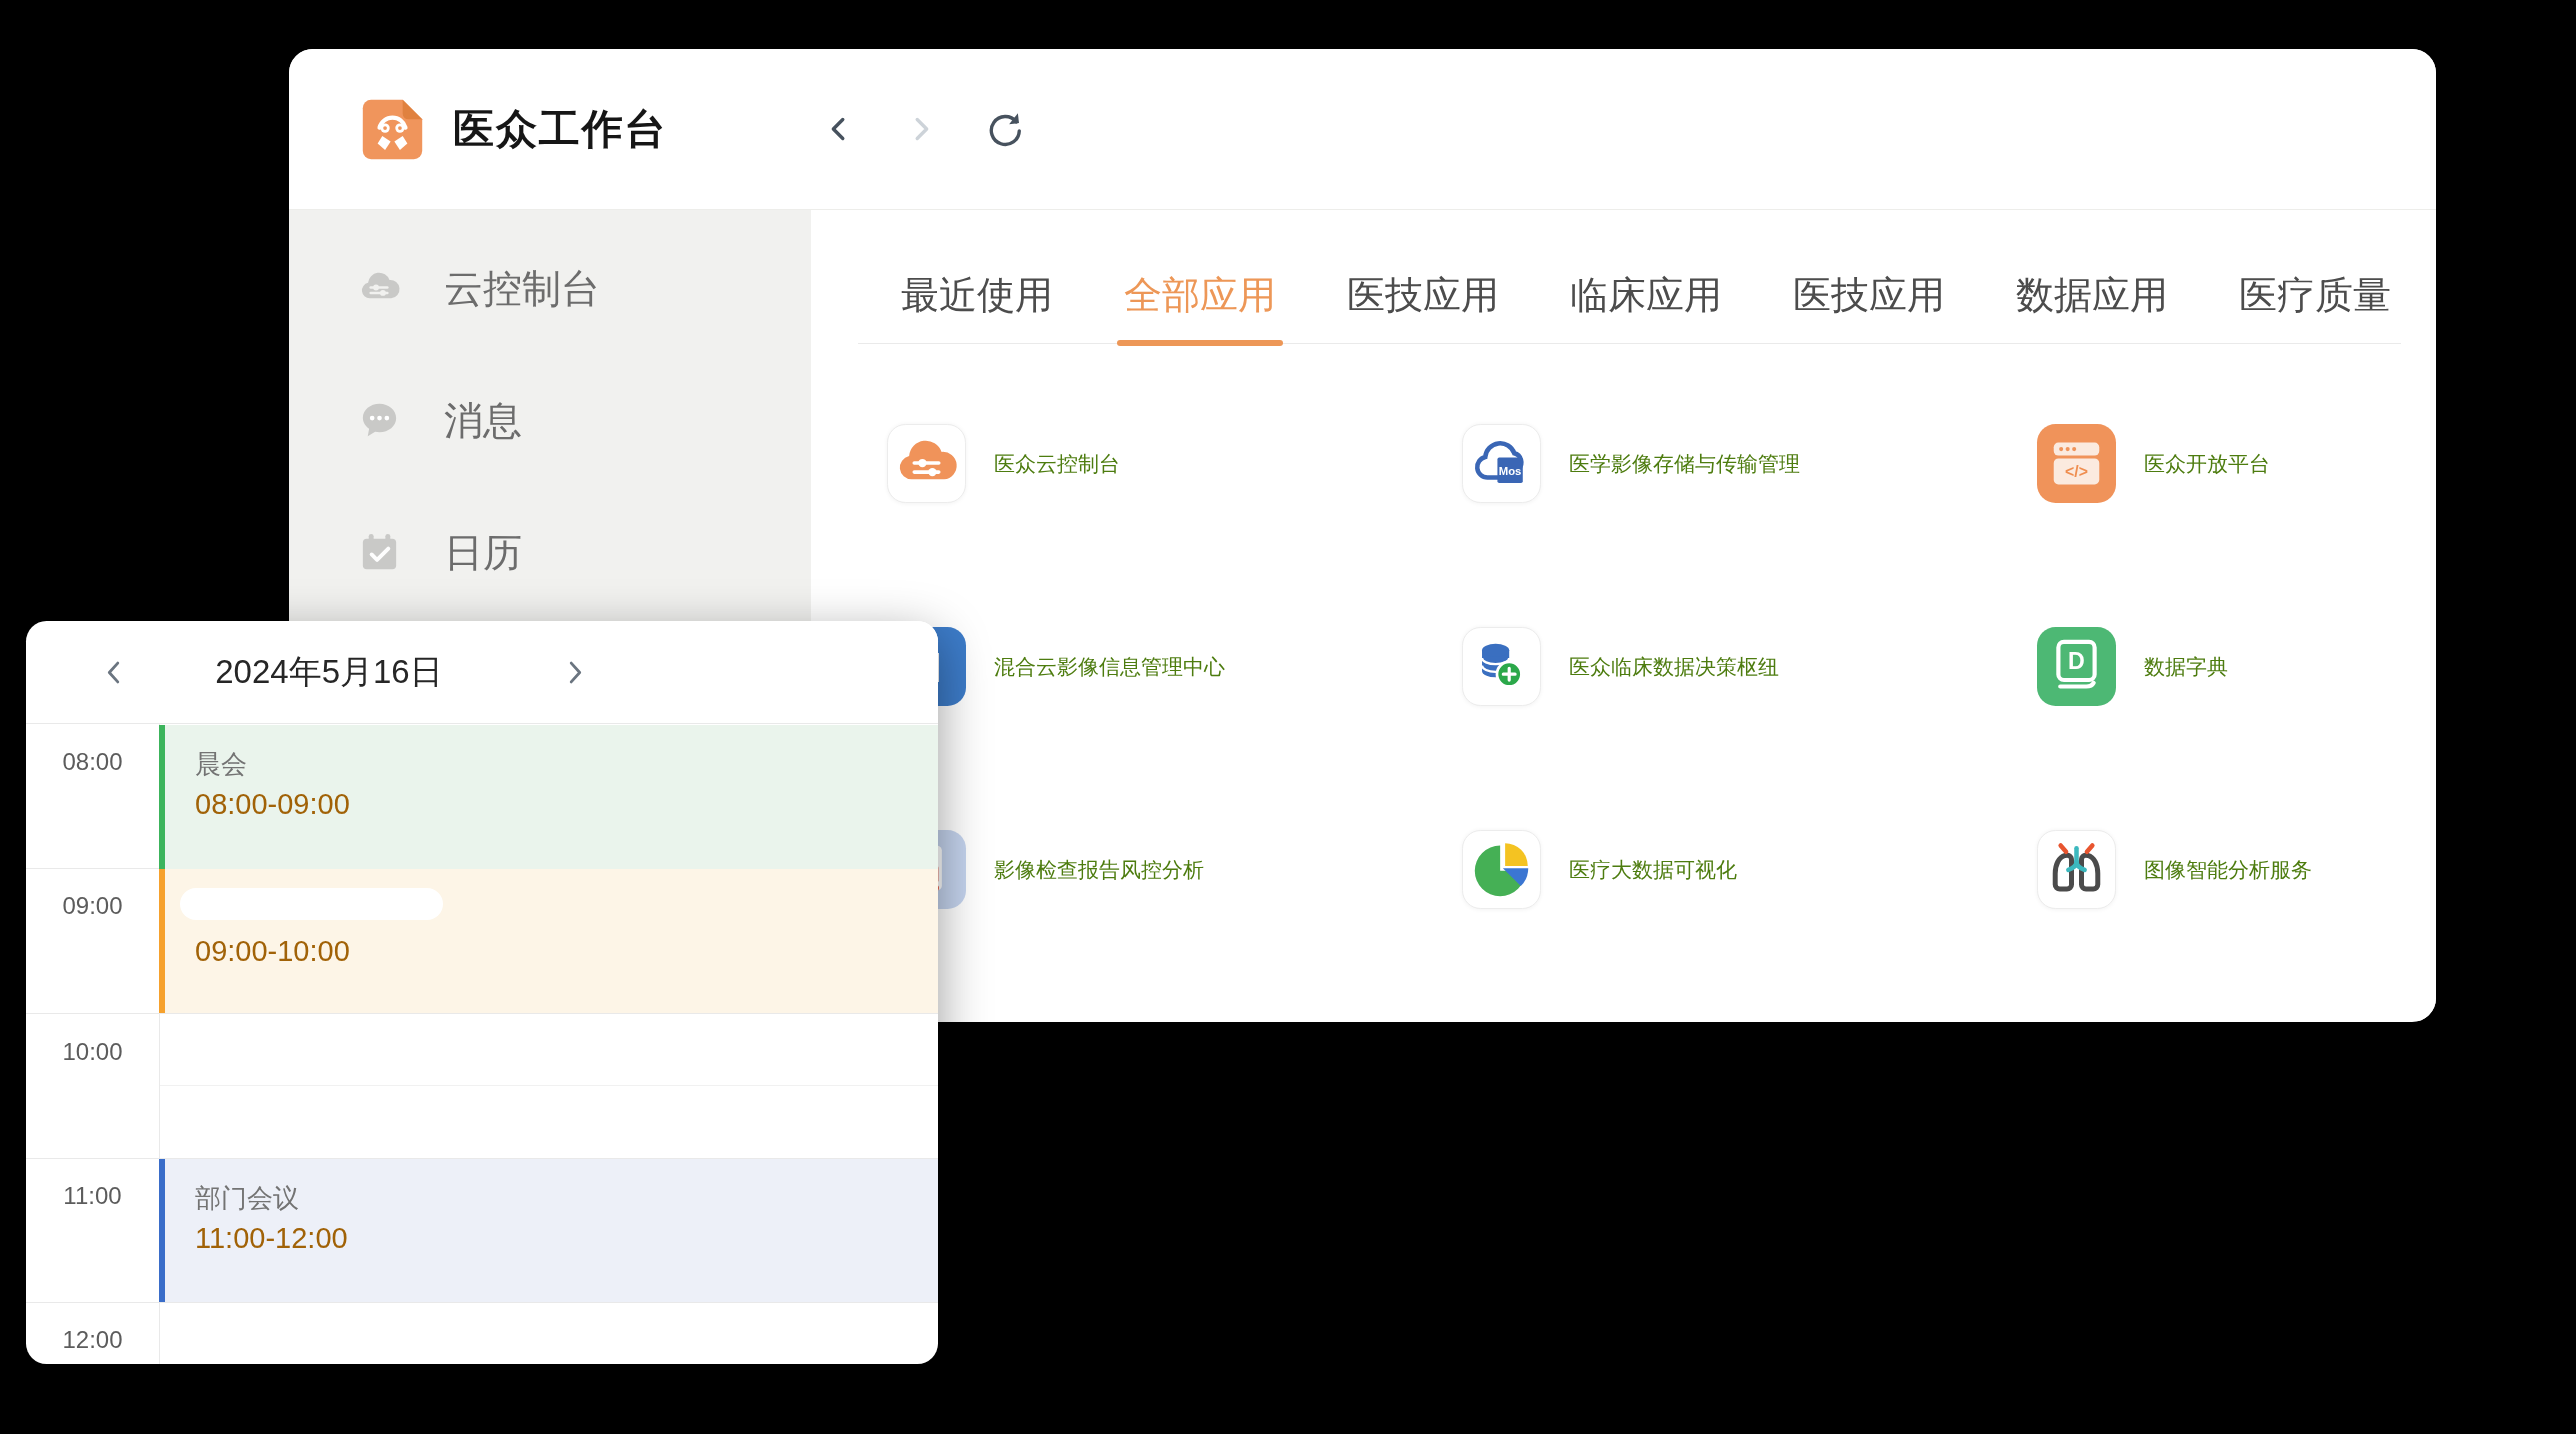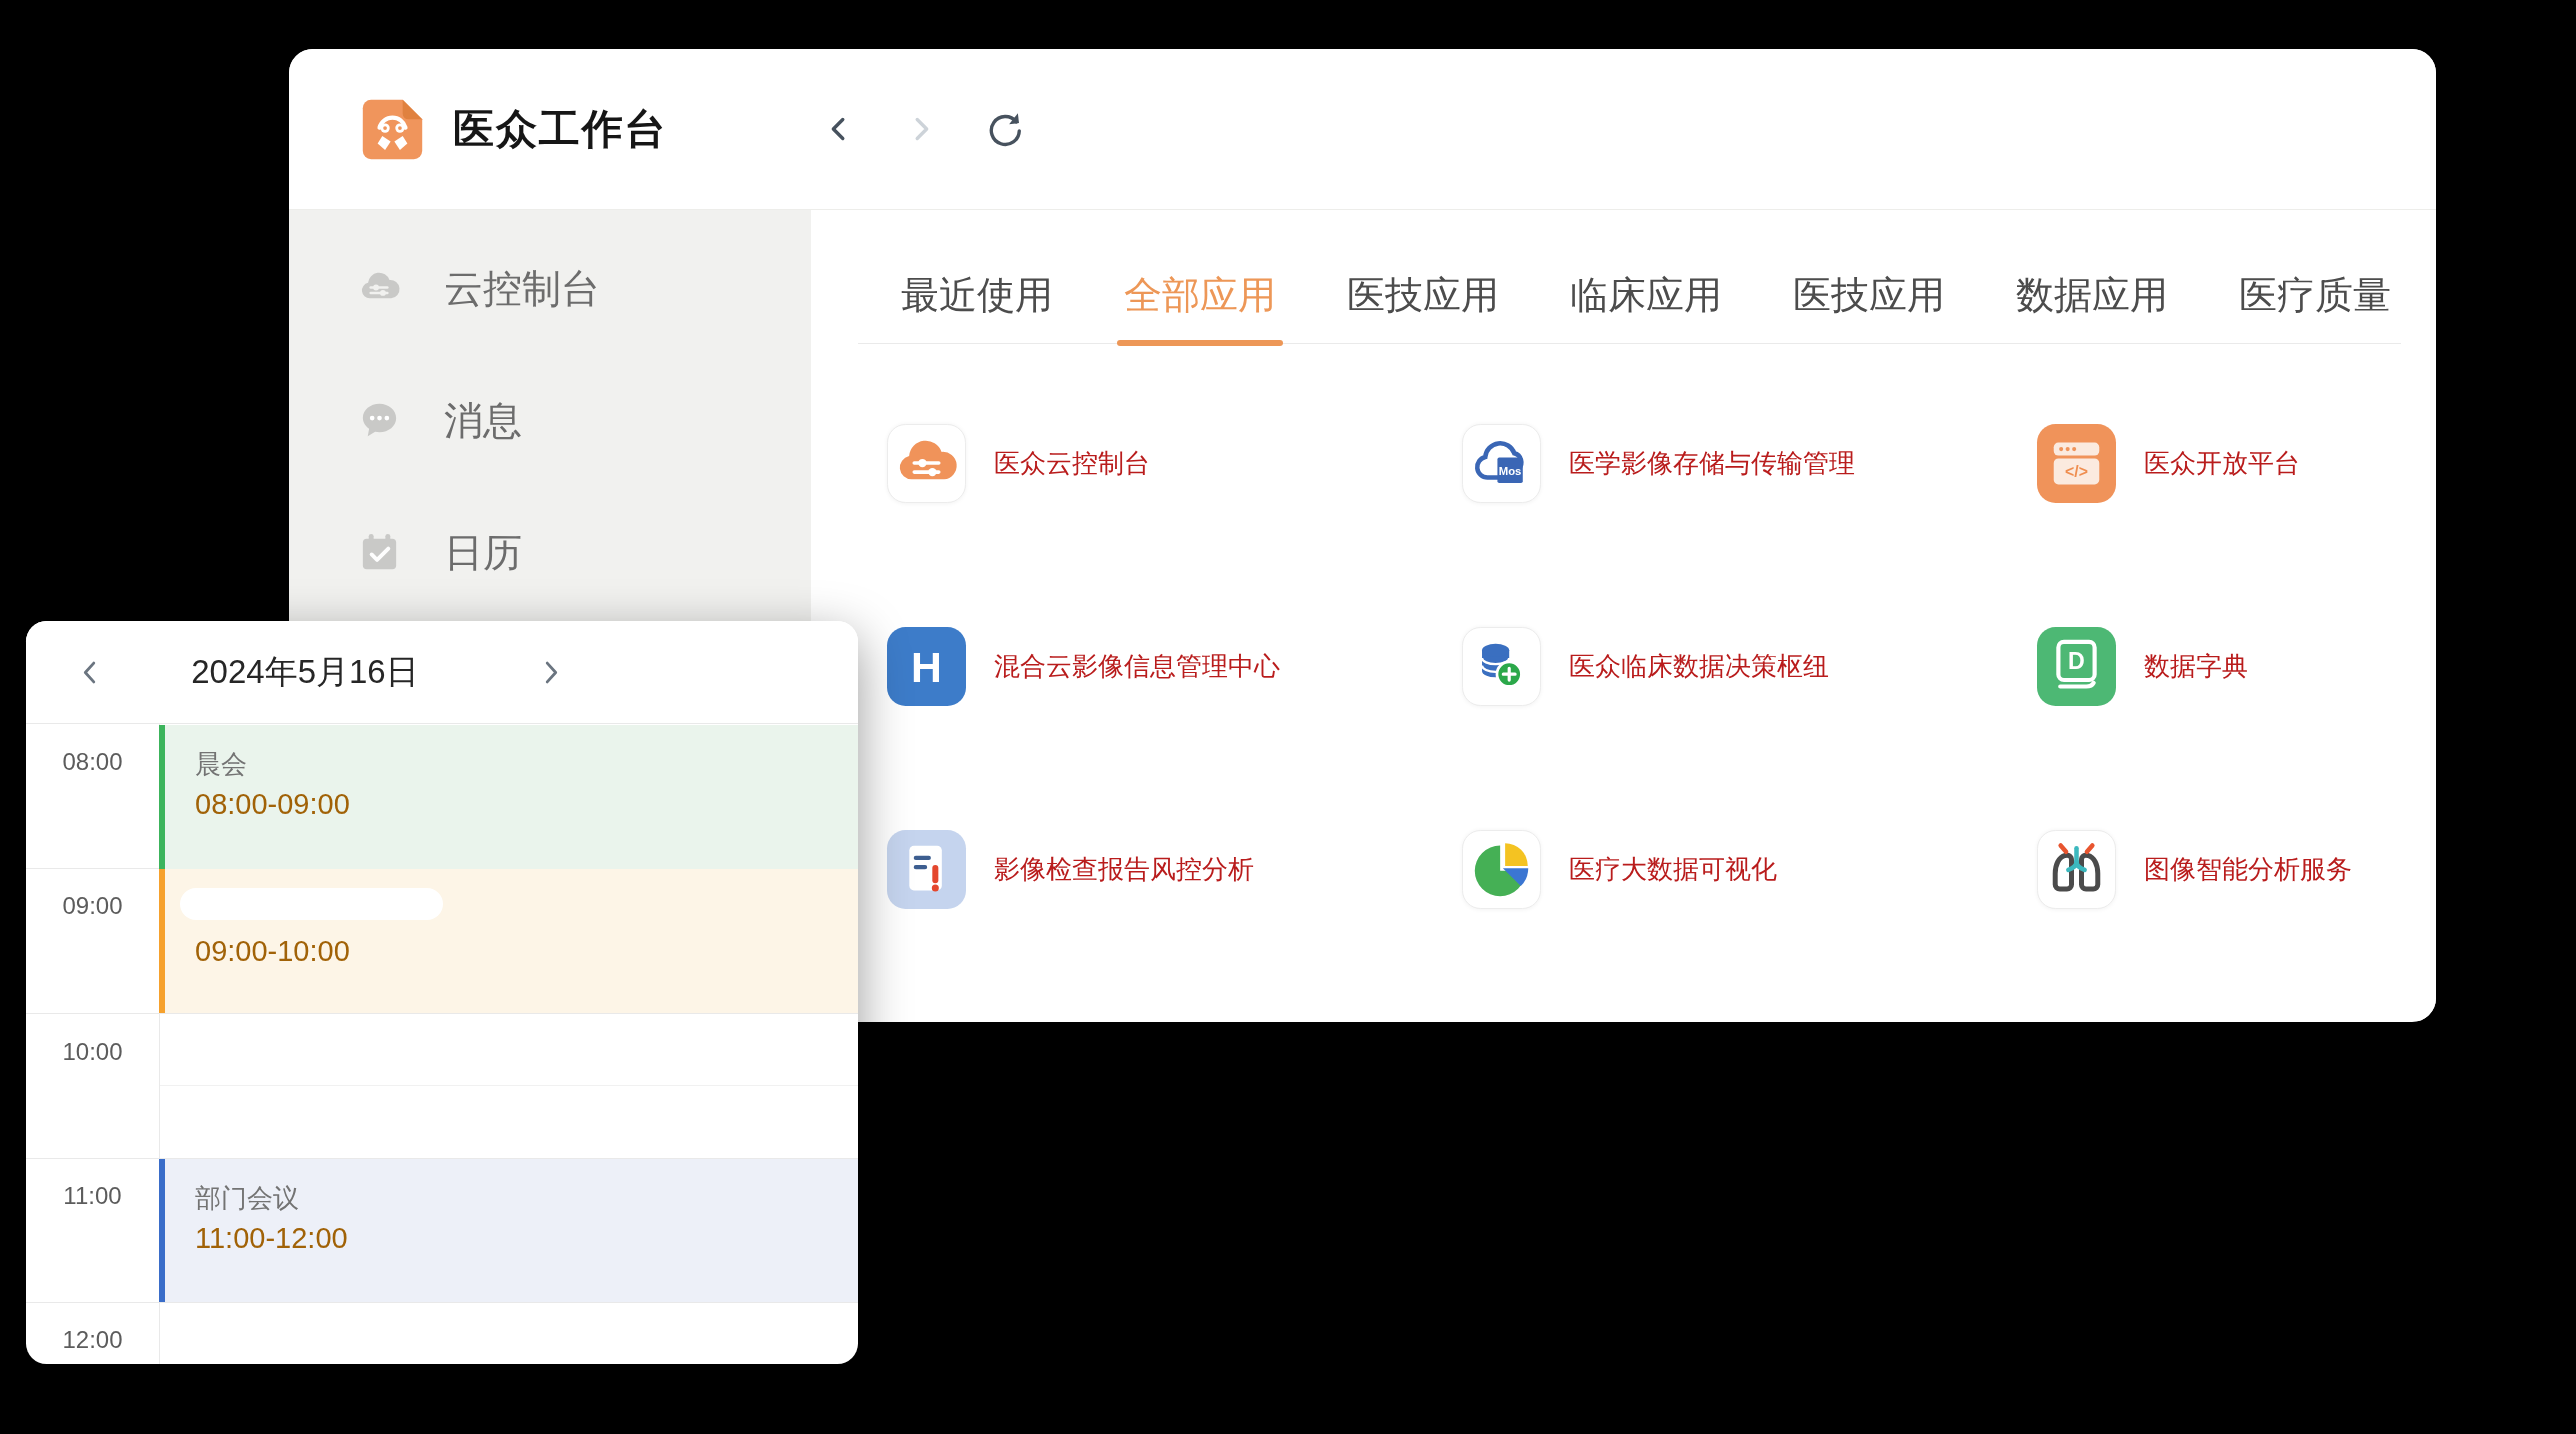--- a/index.html
+++ b/index.html
@@ -44,27 +44,28 @@
 
   .app-grid { display:grid; grid-template-columns:575px 575px auto; margin:80px 0 0 29px; row-gap:124px; }
   .app-cell { display:flex; align-items:center; gap:28px; cursor:pointer; }
   .tile { width:79px; height:79px; border-radius:18.6px; flex:none; overflow:hidden; }
   .tile svg { width:100%; height:100%; display:block; }
   .tile.bordered { background:#fff; border:1.9px solid #ececec; box-shadow:0 0.9px 4.7px rgba(0,0,0,.05); }
   .tile.orange { background:#F0935A; }
   .tile.blue   { background:#3D7CC9; }
   .tile.green  { background:#4DB874; }
   .tile.peri   { background:#C5D4EE; }
-  .app-name { font-size:26px; color:#b91c1c; font-weight:500; white-space:nowrap; }
+  .app-name { font-size:21px; color:#4d7c0f; font-weight:500; white-space:nowrap; }
 
   
   .calendar {
-    position:absolute; left:26px; top:621px; width:832px; height:743px;
+    position:absolute; left:26px; top:621px; width:912px; height:743px;
     background:#fff; border-radius:20.5px; overflow:hidden;
     box-shadow:0 15px 51px rgba(0,0,0,.4);
+    padding-left:24px;
   }
   .cal-header { height:102px; position:relative; background:#fff; }
   .cal-nav { position:absolute; top:50%; transform:translateY(-50%); width:37px; height:37px;
              display:flex; align-items:center; justify-content:center; cursor:pointer; }
   .cal-prev { left:45px; } .cal-next { left:506px; }
   .cal-title { position:absolute; left:130px; width:298px; text-align:center; top:50%;
                transform:translateY(-50%); font-size:33px; color:#262626; font-weight:500; }
 
   .cal-grid { position:absolute; left:0; right:0; top:102px; bottom:0; border-top:0.9px solid #e9e9e9; }
   .vline { position:absolute; left:133px; top:0; bottom:0; width:0.9px; background:#e9e9e9; }

